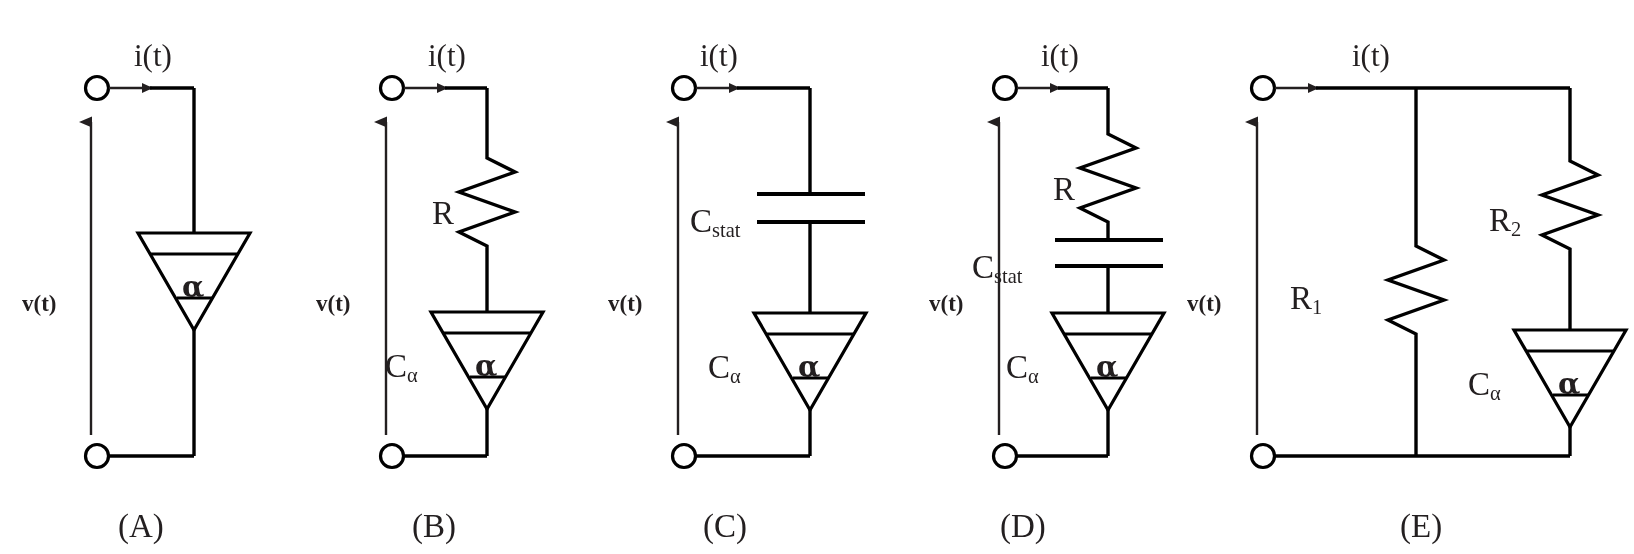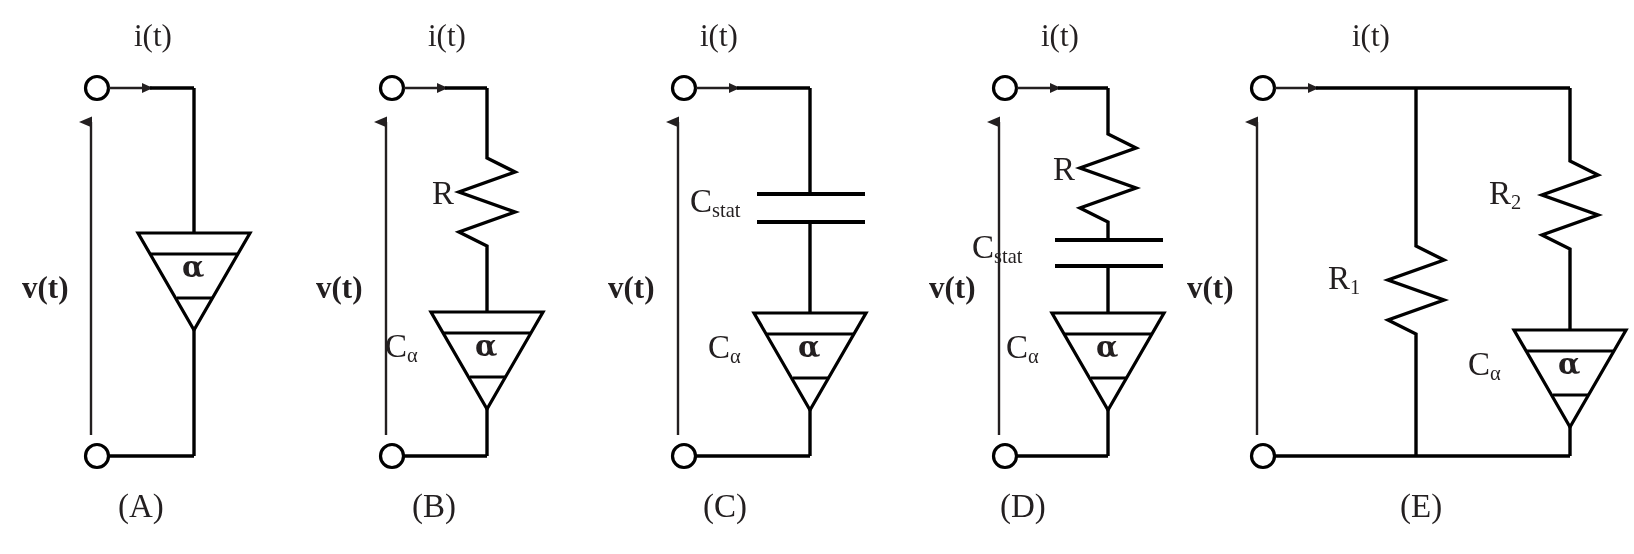--- a/index.html
+++ b/index.html
@@ -14,27 +14,28 @@
     background: #ffffff;
     font-family: "Liberation Serif", "DejaVu Serif", serif;
     overflow: hidden;
   }
   svg { display: block; }
   .lbl {
     position: absolute;
     color: #231f20;
     white-space: nowrap;
     line-height: 1;
+    margin-top: 20px;
   }
   .lbl-it {
     font-size: 31px;
     font-family: "Liberation Serif", "DejaVu Serif", serif;
   }
   .lbl-vt {
-    font-size: 31px;
+    font-size: 23px;
     font-weight: bold;
     font-family: "Liberation Serif", "DejaVu Serif", serif;
   }
   .lbl-comp {
     font-size: 33px;
     font-family: "Liberation Serif", "DejaVu Serif", serif;
   }
   .lbl-comp sub {
     font-size: 0.62em;
     vertical-align: baseline;
@@ -214,24 +215,24 @@
     <span>C</span><sub>stat</sub>
   </div>
   <div class="lbl lbl-comp" style="left:1006px; top:331px;">
     <span>C</span><sub>α</sub>
   </div>
   <div class="lbl lbl-alpha" style="left:1096px; top:333px;">α</div>
   <div class="lbl lbl-caption" style="left:1000px; top:490px;">(D)</div>
 
   <div class="lbl lbl-it" style="left:1352px; top:20px;">i(t)</div>
   <div class="lbl lbl-vt" style="left:1187px; top:272px;">v(t)</div>
-  <div class="lbl lbl-comp" style="left:1328px; top:262px;">
+  <div class="lbl lbl-comp" style="left:1290px; top:262px;">
     <span>R</span><sub>1</sub>
   </div>
-  <div class="lbl lbl-comp" style="left:1489px; top:177px;">
+  <div class="lbl lbl-comp" style="left:1489px; top:184px;">
     <span>R</span><sub>2</sub>
   </div>
   <div class="lbl lbl-comp" style="left:1468px; top:348px;">
     <span>C</span><sub>α</sub>
   </div>
   <div class="lbl lbl-alpha" style="left:1558px; top:350px;">α</div>
   <div class="lbl lbl-caption" style="left:1400px; top:490px;">(E)</div>
 
 </div>
 

